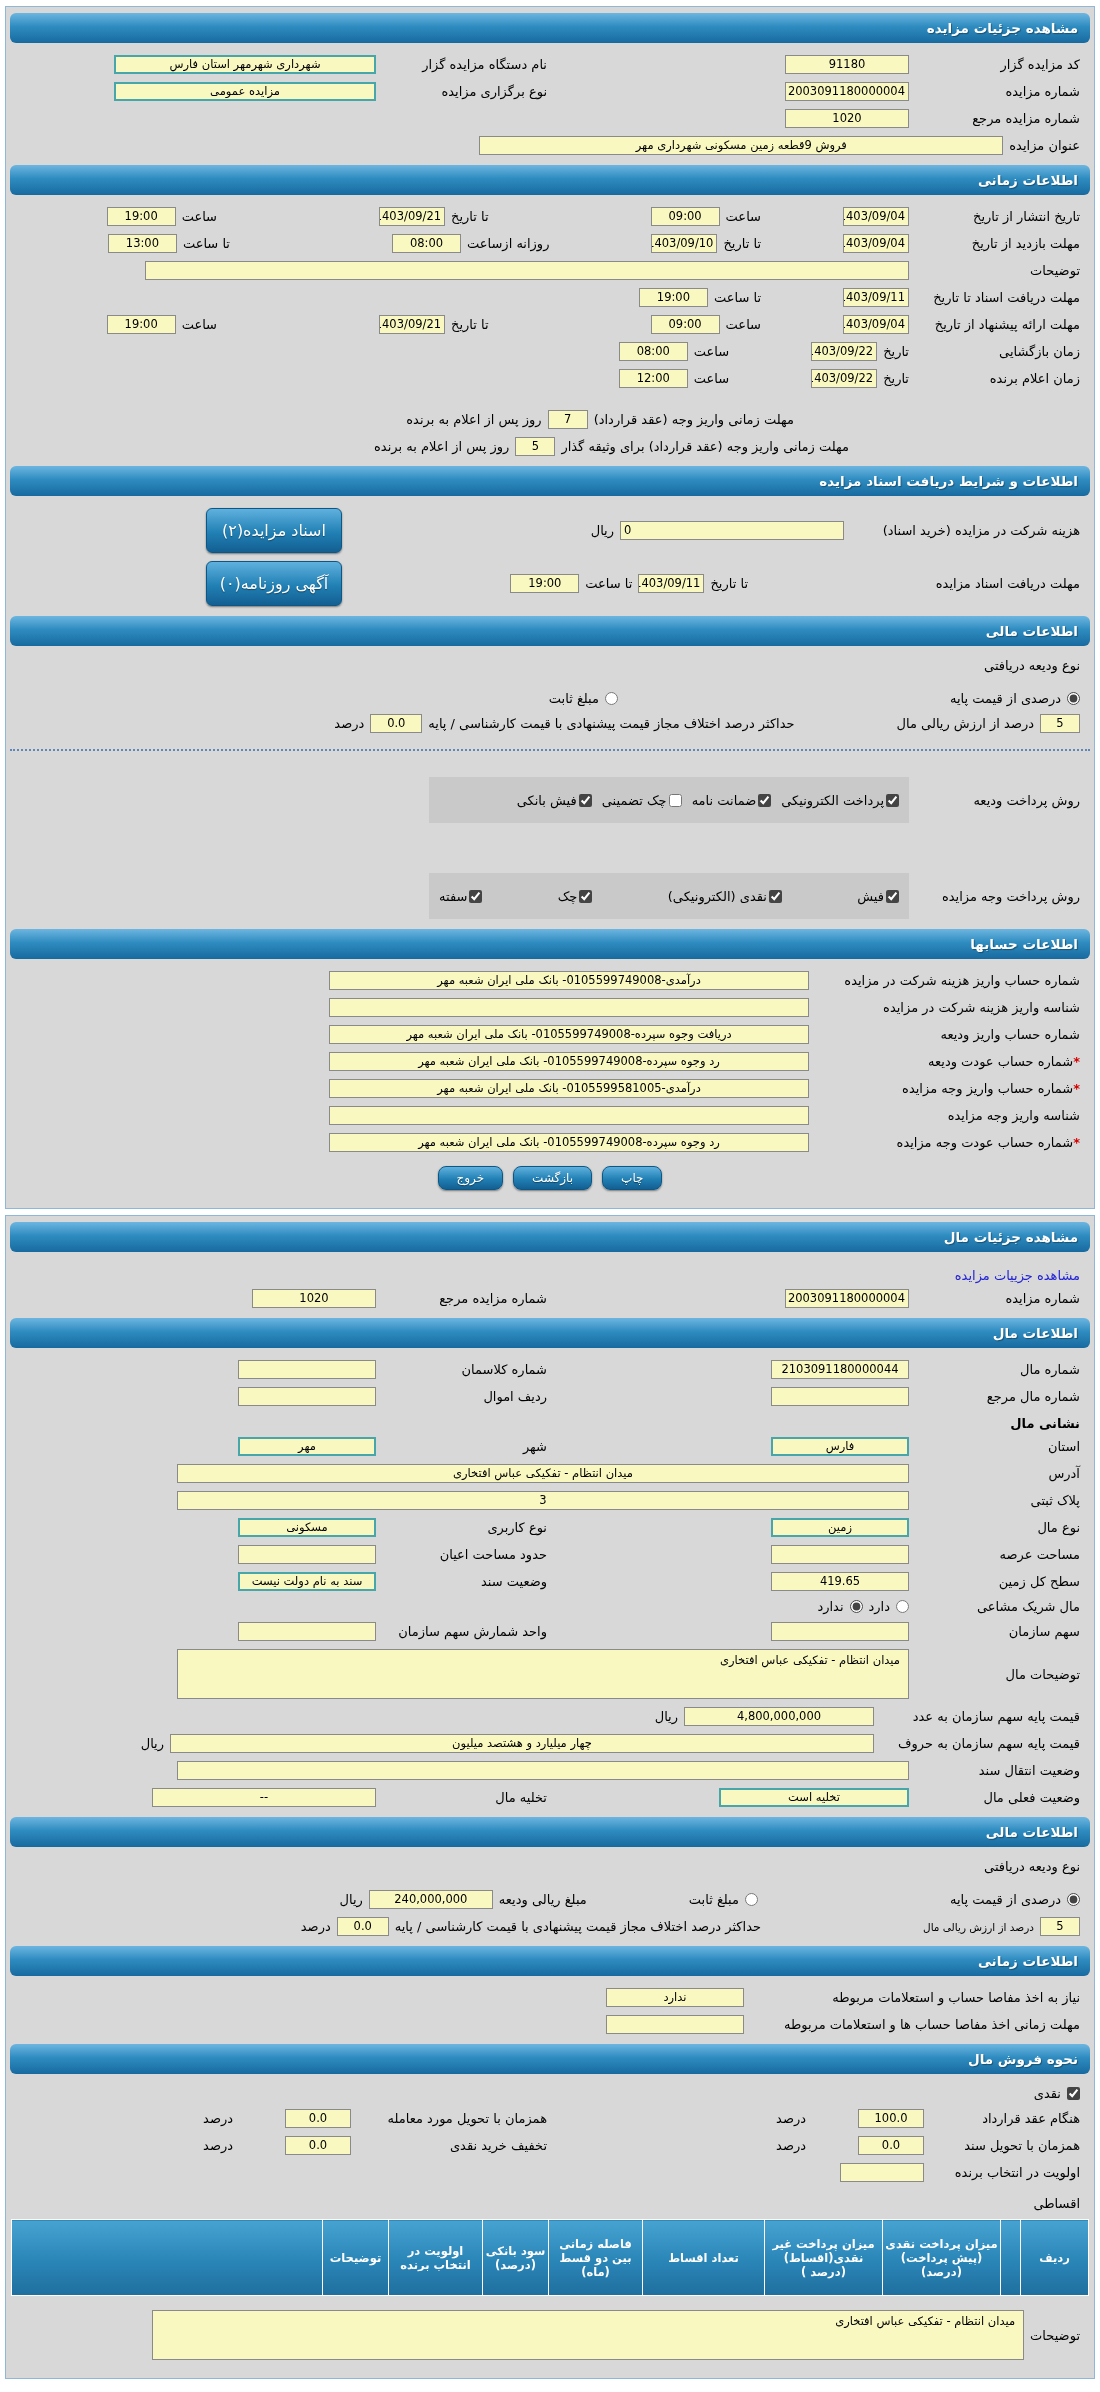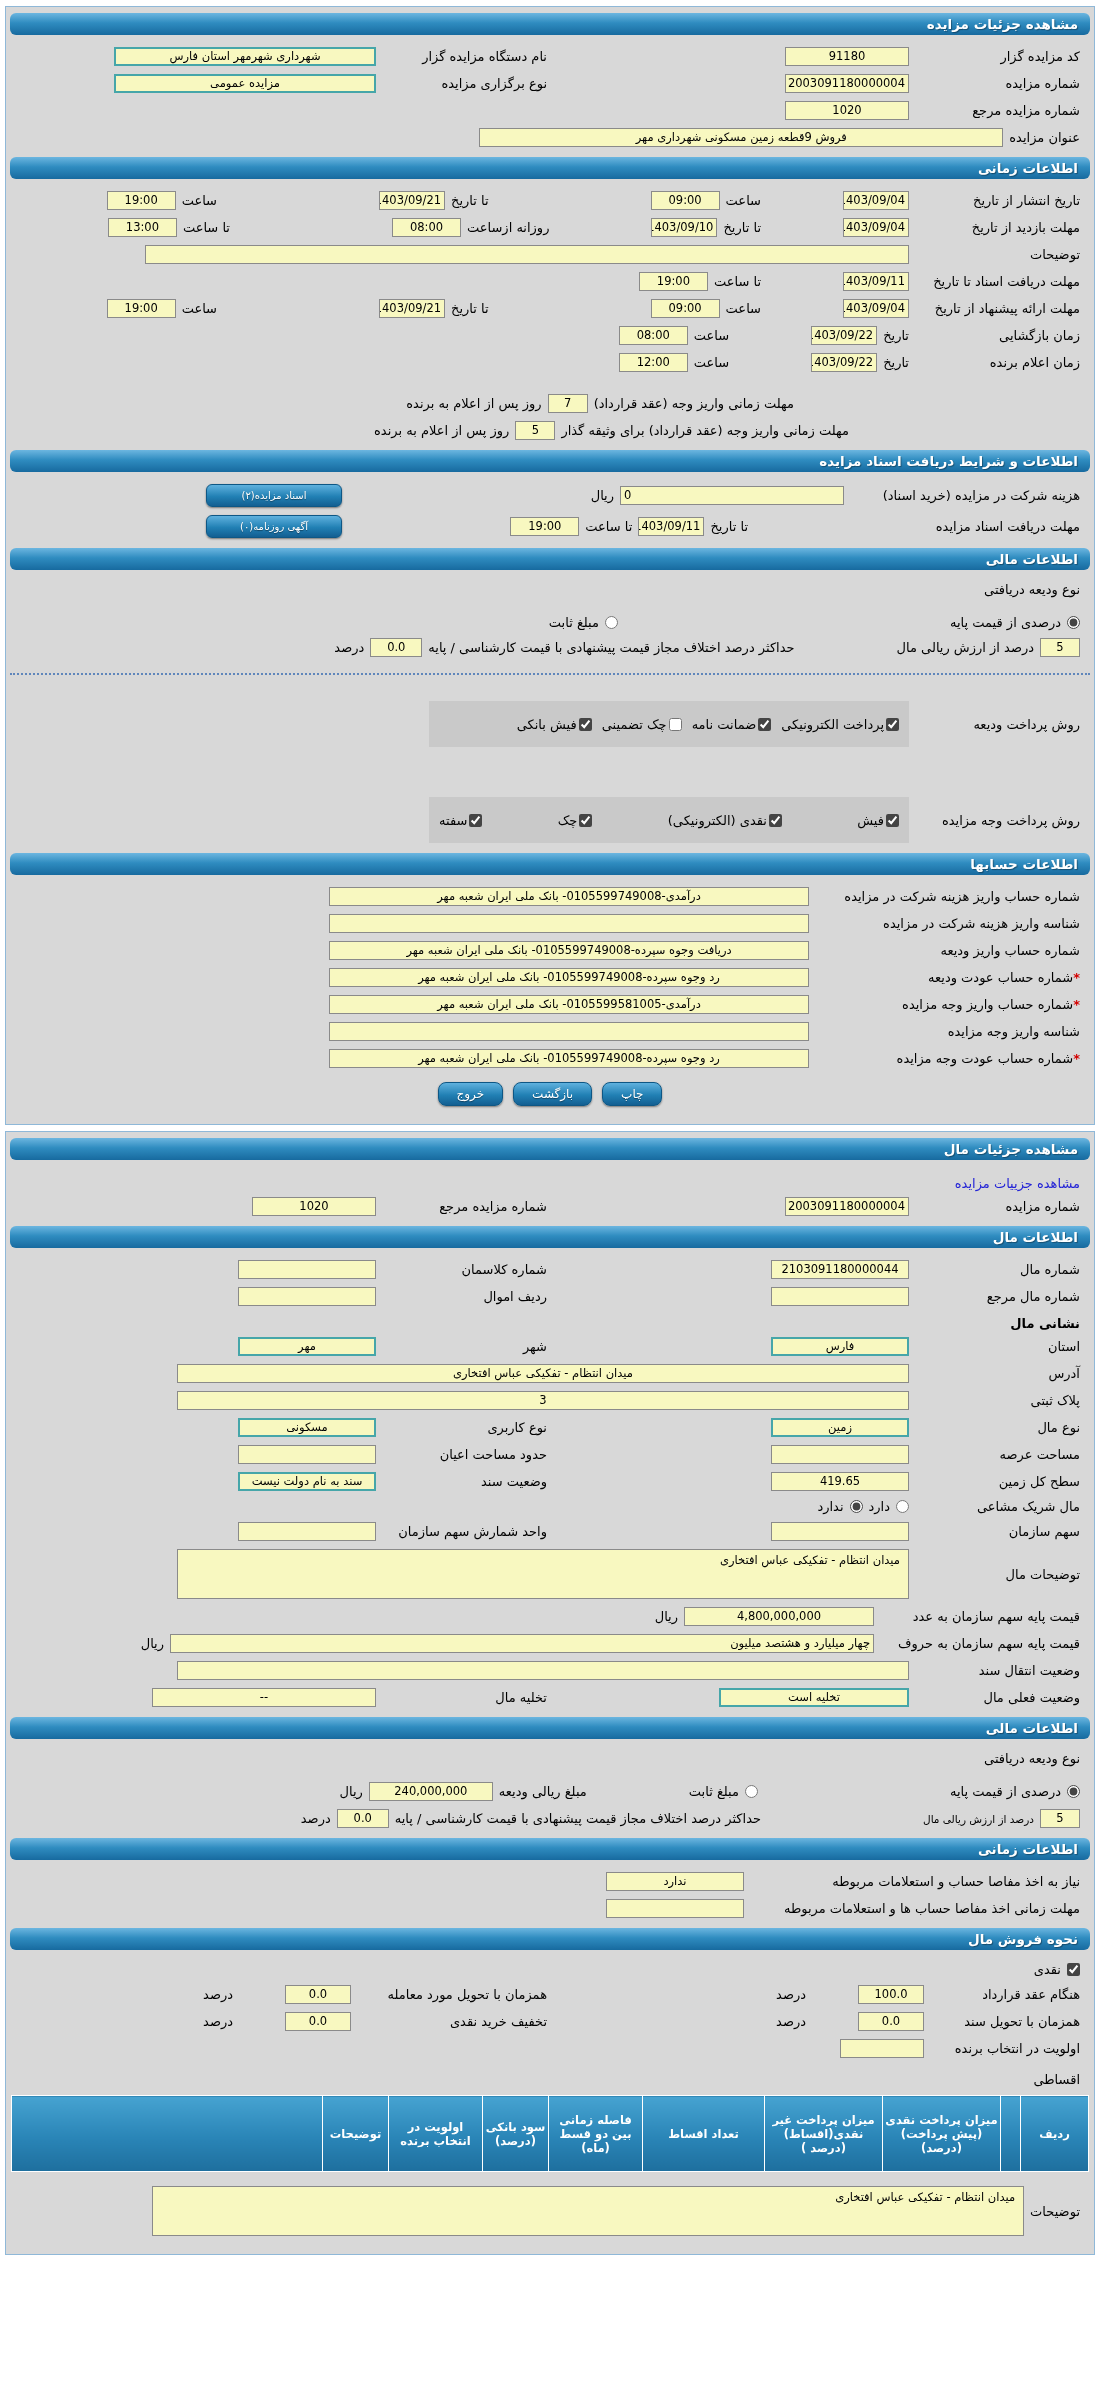--- a/index.html
+++ b/index.html
@@ -1,42 +1,42 @@
 <!DOCTYPE html>
 <html dir="rtl" lang="fa"><head>
 <meta charset="utf-8">
 <style>
   *{box-sizing:border-box;margin:0;padding:0}
   body{width:1100px;background:#fff;font-family:"DejaVu Sans",sans-serif;color:#000;direction:rtl}
   .panel{background:#d8d8d8;border:1px solid #8fb8d8;margin:6px 5px;padding-bottom:14px}
-  .bar{margin:6px 4px 8px 4px;height:22px;border-radius:6px;display:flex;align-items:center;padding:0 12px;
+  .bar{margin:6px 4px 8px 4px;height:30px;border-radius:6px;display:flex;align-items:center;padding:0 12px;
        background:linear-gradient(180deg,#6cb6e0 0%,#2f8cc0 45%,#176a9f 100%);
        color:#fff;font-weight:bold;font-size:13.5px;text-shadow:1px 1px 1px rgba(0,0,0,.35)}
   .r{display:flex;align-items:center;gap:6px;padding:4px 14px;font-size:13px}
   .h{display:flex;align-items:center;gap:6px;width:50%}
   .l{min-width:165px;white-space:nowrap}
   .l2{white-space:nowrap}
   .sub{font-weight:bold;font-size:13px;padding:6px 14px 2px 0}
   .f{background:#f8f8c0;border:1px solid #8a8a8a;height:19px;line-height:17px;font-size:11.5px;
      text-align:center;padding:0 3px;overflow:hidden;white-space:nowrap}
   .f.sel{border:2px solid #46a6a9;line-height:15px}
   .f.tall{height:50px;line-height:1.5;text-align:right;white-space:normal;padding:2px 8px}
   .f.left{text-align:left}
-  .f.right{text-align:right}
+  .f.right{}
   .small{font-size:10.5px}
   .w40{width:40px}.w44{width:69px}.w52{width:52px}.w64{width:66px}.w80{width:84px}
   .w120{width:124px}.w135{width:138px}.w190{width:190px}.w220{width:224px}
   .w260{width:262px}.w480{width:480px}.w520{width:524px}.w700{width:704px}
   .w730{width:732px}.w760{width:764px}.w880{width:872px}
   .sp{flex:1}.g40{width:40px}.g70{width:70px}.g90{width:90px}.g150{width:150px}.g180{width:180px}.g320{width:320px}
   .req{color:#d40000;font-weight:bold}
   .btn{background:linear-gradient(180deg,#5fb1de 0%,#2180b4 55%,#135f92 100%);color:#fff;border:1px solid #0e5785;
        border-radius:8px;padding:4px 18px;font-size:12px;font-family:inherit;cursor:pointer;
        box-shadow:0 1px 2px rgba(0,0,0,.45);text-shadow:0 1px 1px rgba(0,0,0,.4)}
-  .btn.side{width:136px;padding:5px 6px;font-size:10px;border-radius:6px}
+  .btn.side{width:136px;padding:12px 6px;font-size:16px;border-radius:6px}
   .btnrow{display:flex;justify-content:center;gap:10px;padding:10px 0 4px 0}
   .grp{background:#c9c9c9;display:flex;align-items:center;flex-wrap:wrap;gap:4px 10px;padding:12px 10px;min-height:46px}
   .grp.spread{justify-content:space-between}
   .cb{display:flex;align-items:center;gap:2px;white-space:nowrap}
   .dotsep{border-top:2px dotted #5f86bb;margin:12px 4px}
   .notice{color:#1f1fd0;font-size:12.5px;padding:6px 16px 10px 10px}
   .link{color:#2323d6;font-size:13px;padding:8px 14px 2px 0;cursor:pointer}
   input[type=checkbox],input[type=radio]{width:13px;height:13px;accent-color:#444}
   table{width:calc(100% - 10px);margin:4px 5px;border-collapse:collapse;table-layout:fixed;direction:rtl}
   th{background:linear-gradient(180deg,#46a3d1 0%,#2a85b7 55%,#1e6f9e 100%);border:1px solid #fff;color:#fff;

